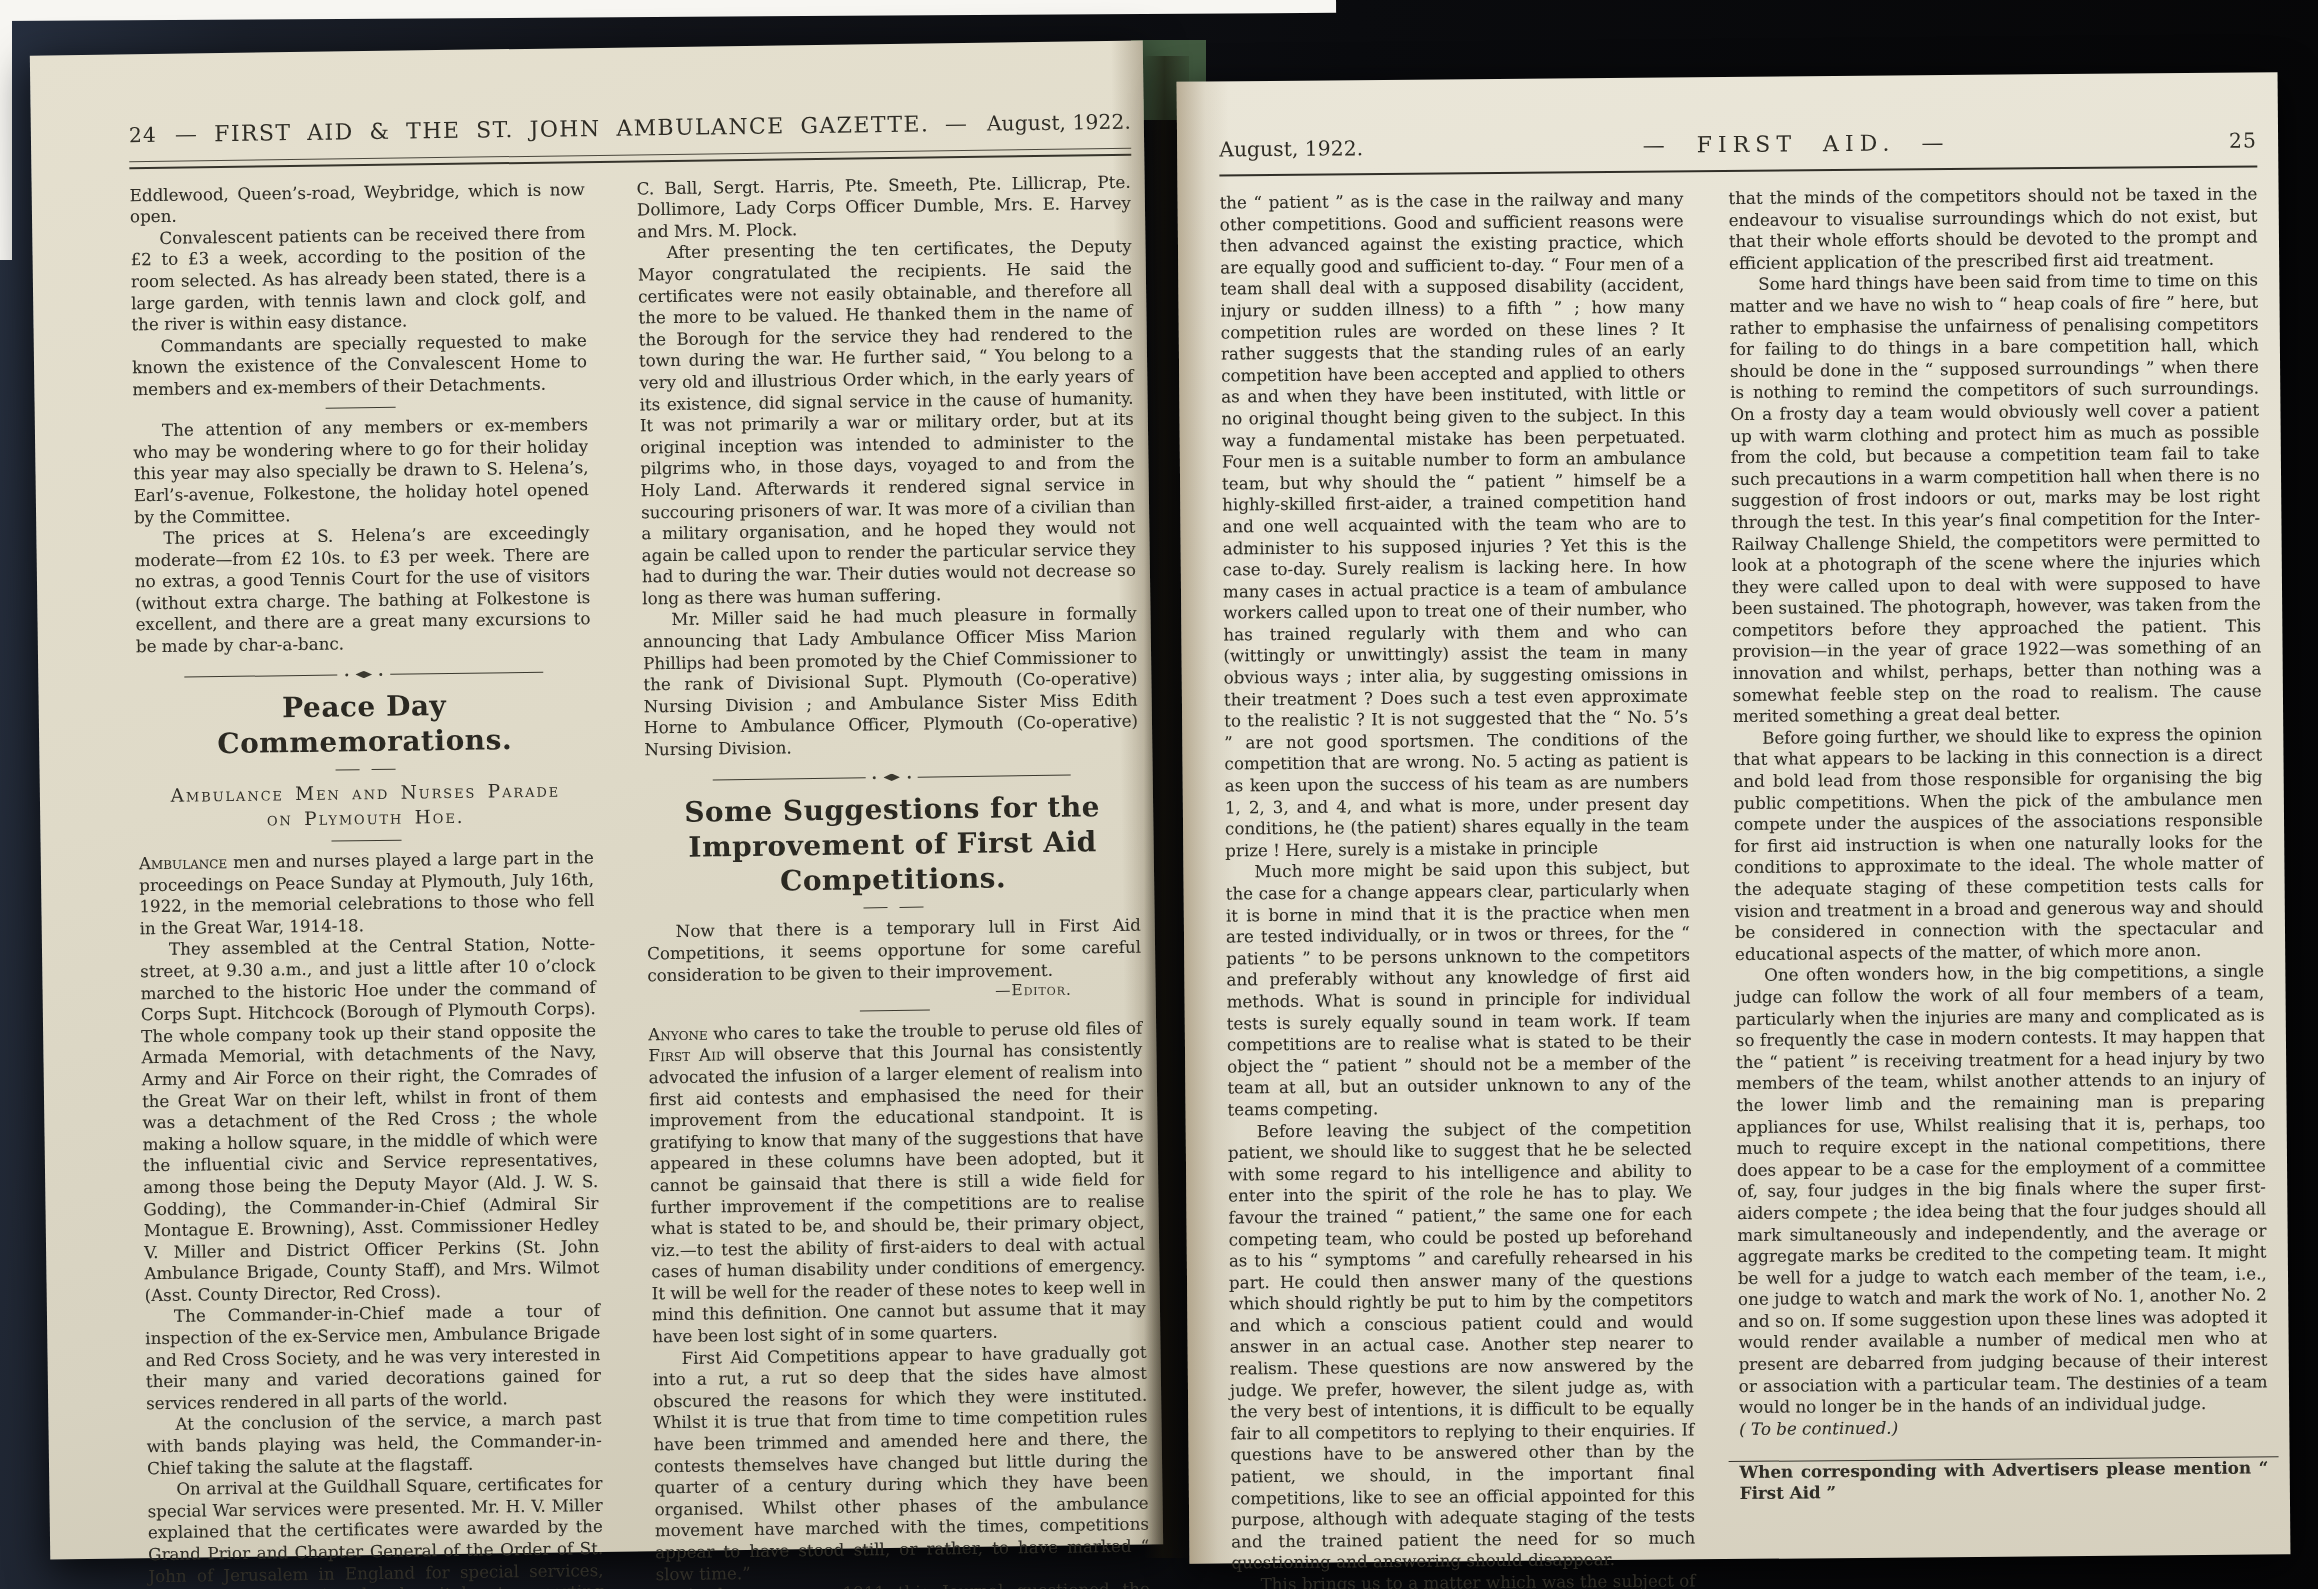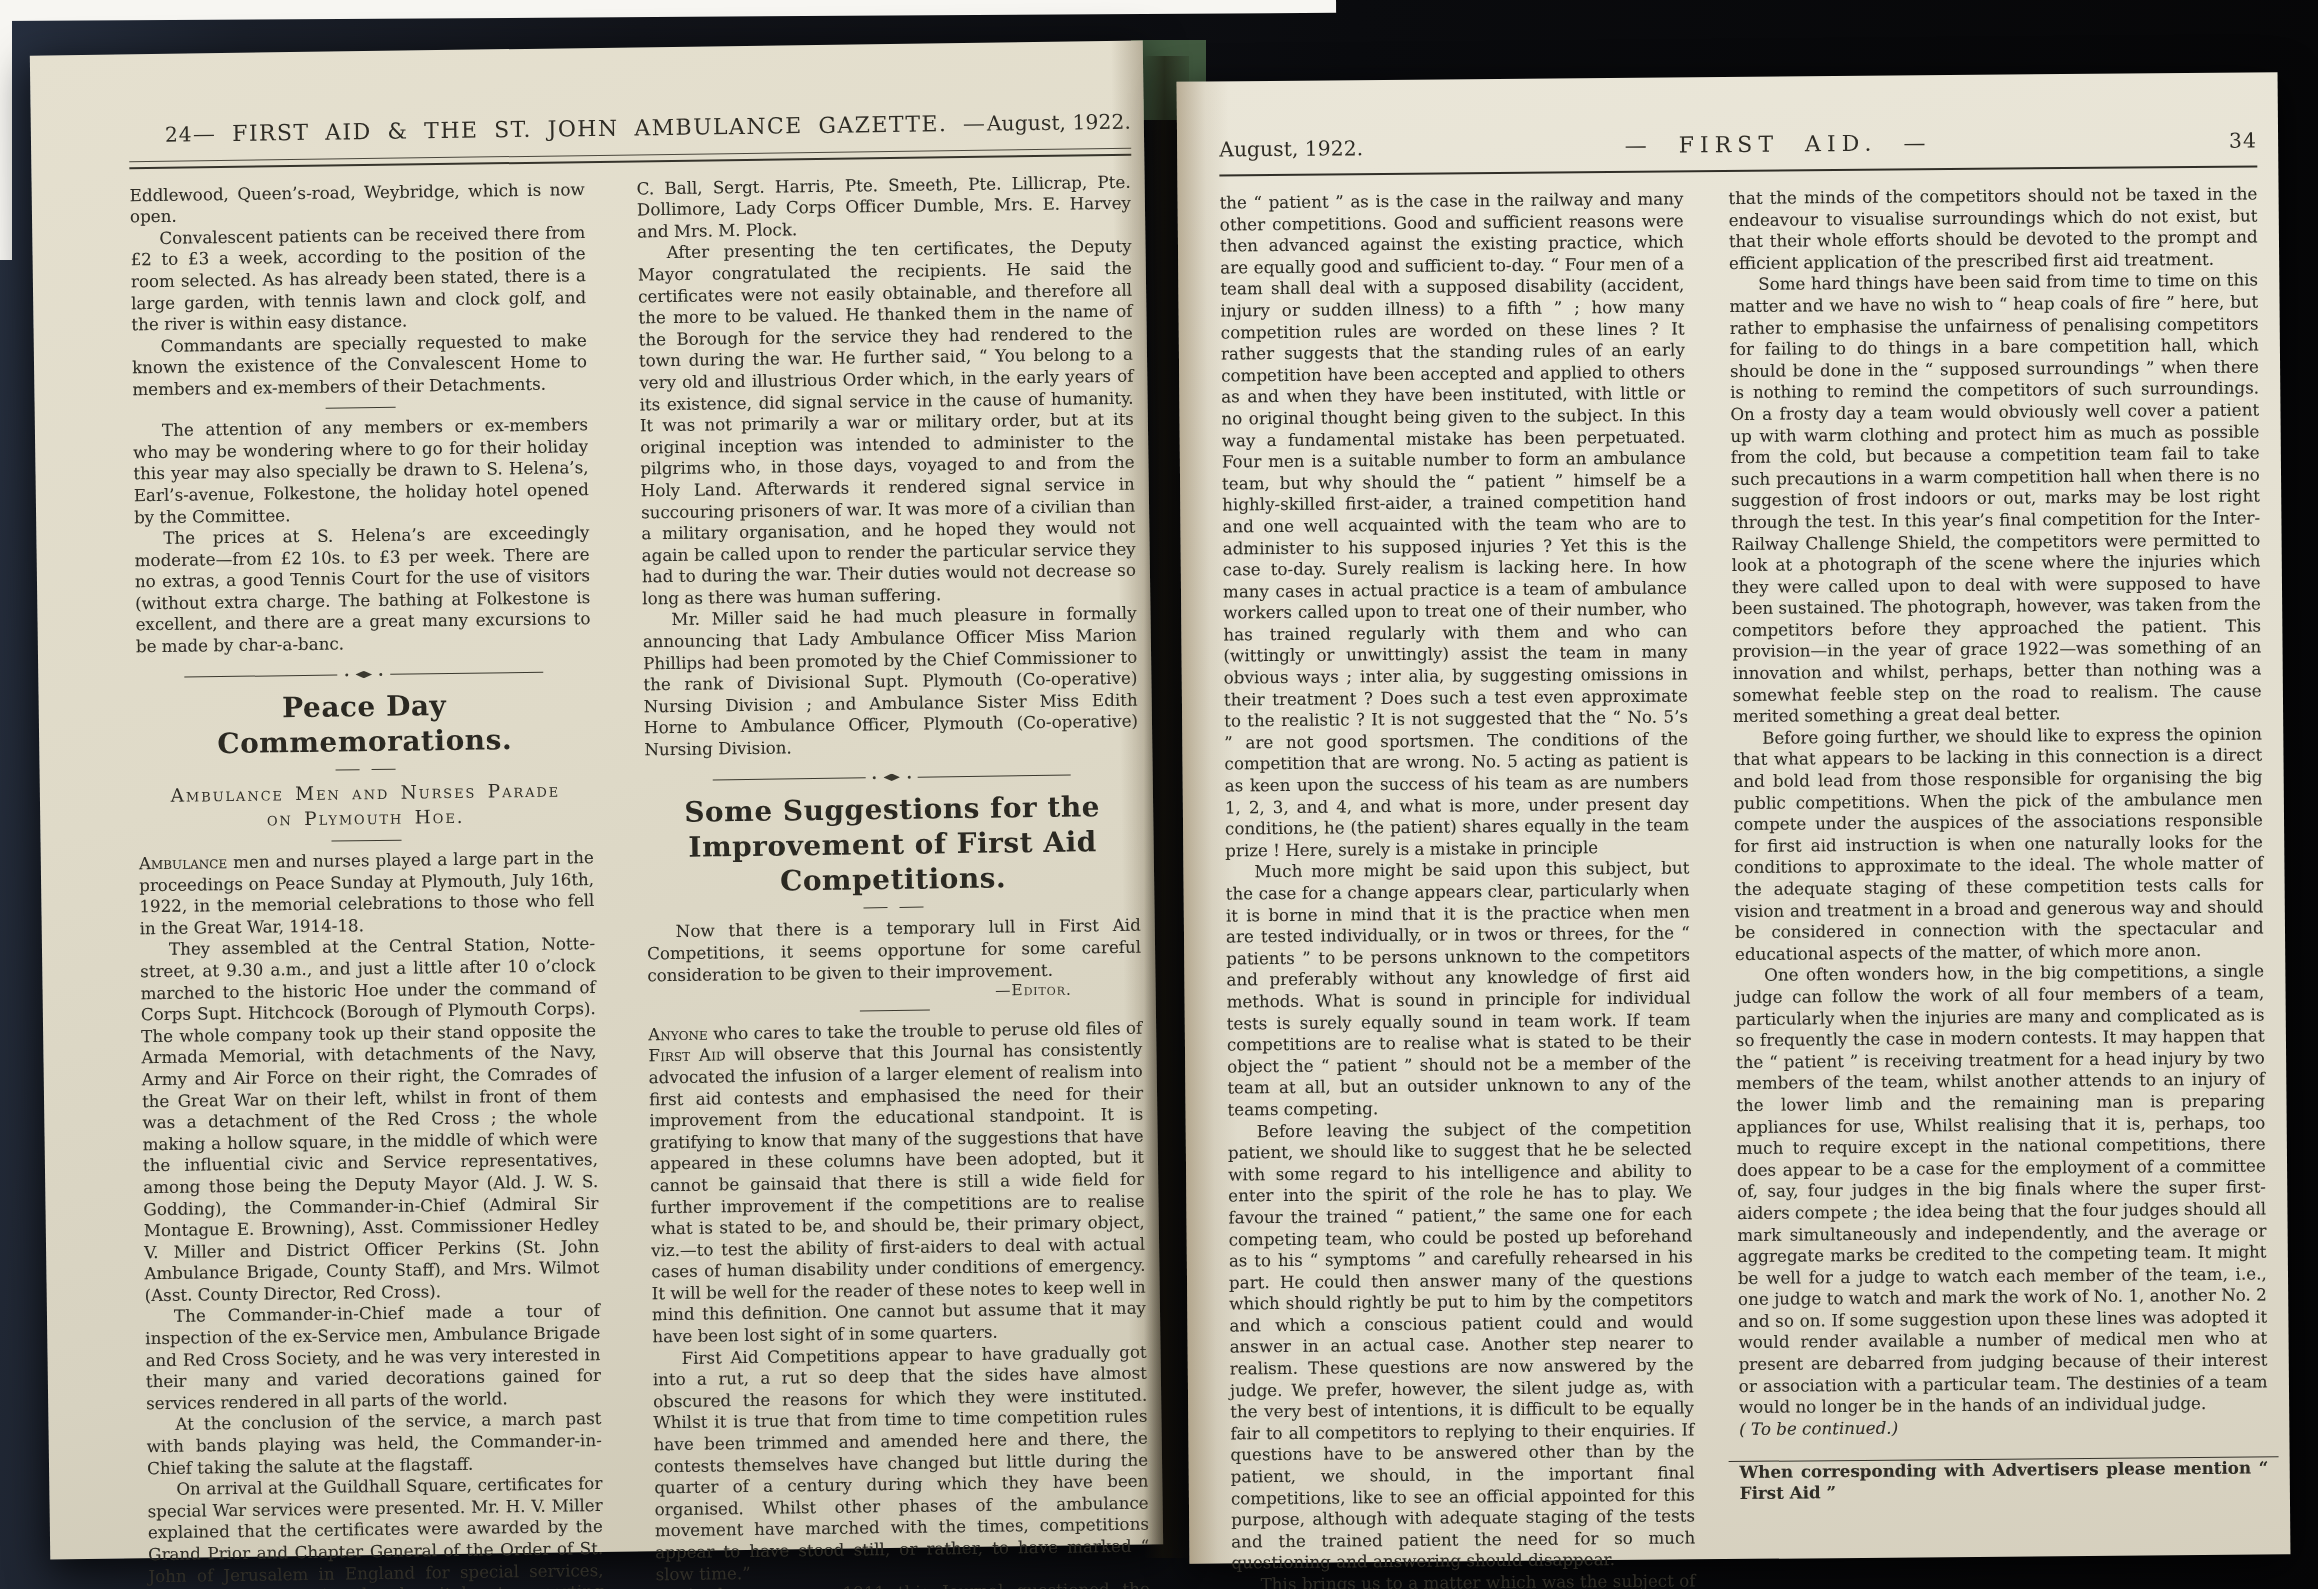--- a/index.html
+++ b/index.html
@@ -17,21 +17,21 @@
     padding:68px 13px 0 98px;}
   .page-left::after{content:"";position:absolute;top:0;right:0;bottom:0;width:32px;
     background:linear-gradient(to left,rgba(92,76,48,.32),rgba(92,76,48,0));}
   .page-right{left:1183px;top:77px;width:1101px;height:1482px;transform:rotate(-0.5deg);
     background:linear-gradient(172deg,#eae6d8 0%,#e4e0d1 40%,#ddd8c8 80%,#d5cfbd 100%);
     padding:55px 21.3px 0 42px;}
   .page-right::before{content:"";position:absolute;top:0;left:0;bottom:0;width:52px;
     background:linear-gradient(to right,rgba(118,95,58,.42),rgba(118,95,58,.10) 55%,rgba(118,95,58,0));}
 
   .pg-header{display:flex;align-items:baseline;}
-  .pg-header .num{font-size:20.4px;letter-spacing:0.9px;margin-left:36px;}
+  .pg-header .num{font-size:20.4px;letter-spacing:0.9px;}
   .pg-header .ttl{flex:1;text-align:center;font-size:22px;letter-spacing:1.4px;word-spacing:7.4px;white-space:nowrap;}
   .pg-header .ttl.wide{letter-spacing:6px;word-spacing:13px;}
   .pg-header .dt{font-size:20.4px;}
   .rule-double{margin-top:14px;height:4.6px;border-top:1.4px solid #4a473d;border-bottom:2.3px solid #35332b;}
   .rule-single{margin-top:13px;border-top:2.8px solid #302e27;}
 
   .cols{display:flex;margin-top:16px;}
   .page-left .col1{width:455px;}
   .page-left .col2{width:494px;margin-left:52px;}
   .page-right .col1{width:464px;}
@@ -131,21 +131,21 @@
 
     </div>
   </div>
 
   <div class="gutter-shadow"></div>
 
   <div class="page page-right">
     <div class="pg-header">
       <span class="dt">August, 1922.</span>
       <span class="ttl wide">— FIRST AID. —</span>
-      <span class="num">34</span>
+      <span class="num">25</span>
     </div>
     <div class="rule-single"></div>
     <div class="cols">
 
       <div class="col1">
         <p class="bp ni">the “ patient ” as is the case in the railway and many other competitions.  Good and sufficient reasons were then advanced against the existing practice, which are equally good and sufficient to-day.  “ Four men of a team shall deal with a supposed disability (accident, injury or sudden illness) to a fifth ” ; how many competition rules are worded on these lines ?  It rather suggests that the standing rules of an early competition have been accepted and applied to others as and when they have been instituted, with little or no original thought being given to the subject.  In this way a fundamental mistake has been perpetuated.  Four men is a suitable number to form an ambulance team, but why should the “ patient ” himself be a highly-skilled first-aider, a trained competition hand and one well acquainted with the team who are to administer to his supposed injuries ?  Yet this is the case to-day.  Surely realism is lacking here.  In how many cases in actual practice is a team of ambulance workers called upon to treat one of their number, who has trained regularly with them and who can (wittingly or unwittingly) assist the team in many obvious ways ; inter alia, by suggesting omissions in their treatment ?  Does such a test even approximate to the realistic ?  It is not suggested that the “ No. 5’s ” are not good sportsmen.  The conditions of the competition that are wrong.  No. 5 acting as patient is as keen upon the success of his team as are numbers 1, 2, 3, and 4, and what is more, under present day conditions, he (the patient) shares equally in the team prize !  Here, surely is a mistake in principle</p>
         <p class="bp">Much more might be said upon this subject, but the case for a change appears clear, particularly when it is borne in mind that it is the practice when men are tested individually, or in twos or threes, for the “ patients ” to be persons unknown to the competitors and preferably without any knowledge of first aid methods.  What is sound in principle for individual tests is surely equally sound in team work.  If team competitions are to realise what is stated to be their object the “ patient ” should not be a member of the team at all, but an outsider unknown to any of the teams competing.</p>
         <p class="bp">Before leaving the subject of the competition patient, we should like to suggest that he be selected with some regard to his intelligence and ability to enter into the spirit of the role he has to play.  We favour the trained “ patient,” the same one for each competing team, who could be posted up beforehand as to his “ symptoms ” and carefully rehearsed in his part.  He could then answer many of the questions which should rightly be put to him by the competitors and which a conscious patient could and would answer in an actual case.  Another step nearer to realism.  These questions are now answered by the judge.  We prefer, however, the silent judge as, with the very best of intentions, it is difficult to be equally fair to all competitors to replying to their enquiries.  If questions have to be answered other than by the patient, we should, in the important final competitions, like to see an official appointed for this purpose, although with adequate staging of the tests and the trained patient the need for so much questioning and answering should disappear.</p>
         <p class="bp">This brings us to a matter which was the subject of some thoughtful criticism in connection with this year’s final competition, i.e., the better staging of competition tests.  It should be said at once, however, that much has already been achieved in this direction with gratifying results by railway companies and others in their own competitions, although their lead has not been followed in some of the larger contests.  There is scope for considerable improvement in this direction, and we maintain</p>
       </div>

